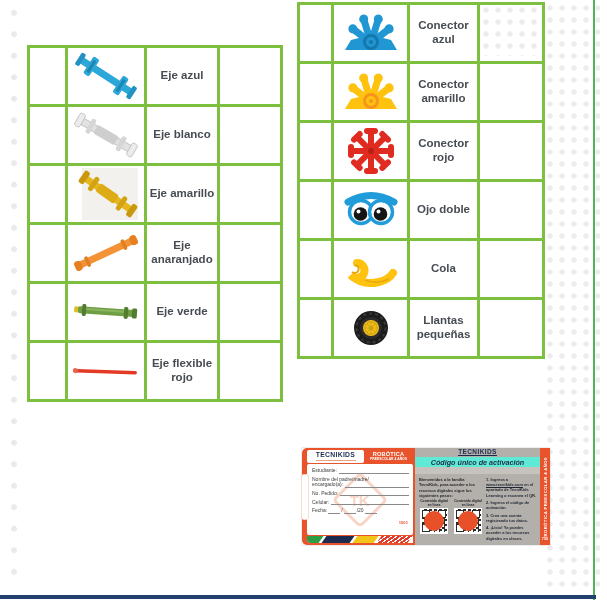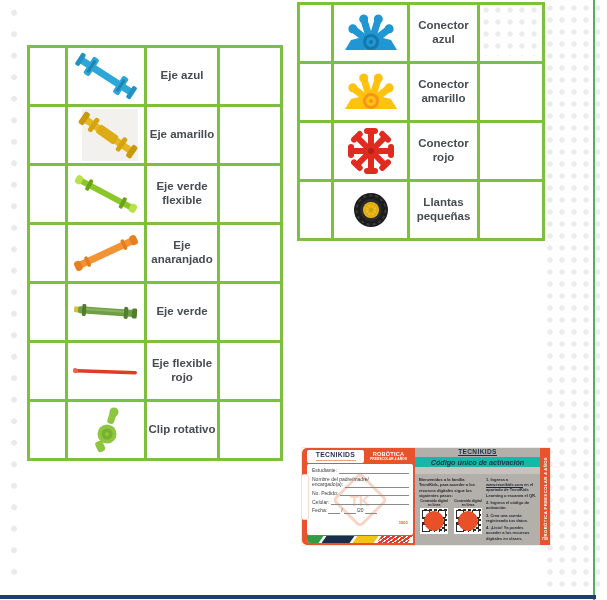--- a/index.html
+++ b/index.html
@@ -64,21 +64,21 @@
   .cl-stripes i{display:block;transform:skewX(-35deg);margin-right:3px;}
   .s-green{width:22px;background:#2e9e44;margin-left:-4px;}
   .s-navy{width:34px;background:#1d2b4f;}
   .s-yellow{width:26px;background:#f3c316;}
   .s-red{width:38px;background:repeating-linear-gradient(125deg,#e03a28 0 3px,#ffffff 3px 4.5px);margin-right:-6px;}
   .cl-slot{position:absolute;left:-1px;top:26px;width:8px;height:46px;background:#fff;border-radius:4px;box-shadow:0 0 0 .5px #f0b9a3 inset;}
   
   .card-right{width:125px;background:#b3b0ab;display:flex;flex-direction:column;box-sizing:border-box;}
   .cr-band1{height:11px;display:flex;align-items:center;justify-content:center;}
   .cr-band1 span{font-size:6.5px;font-weight:800;color:#1d2b4f;letter-spacing:.4px;border-bottom:.8px solid #1d2b4f;line-height:1;}
-  .cr-band2{height:12px;background:#14b8a6;display:flex;align-items:center;justify-content:center;}
+  .cr-band2{height:12px;background:#5eead4;display:flex;align-items:center;justify-content:center;}
   .cr-band2 span{font-size:7.2px;font-weight:800;font-style:italic;color:#23324f;}
   .cr-band3{height:8px;background:#c6c3be;}
   .cr-body{flex:1;display:flex;padding:3px 3px 2px 4px;gap:3px;}
   .cr-colL{width:64px;display:flex;flex-direction:column;}
   .intro{font-size:4px;line-height:1.3;color:#26262a;margin:0 0 2px 0;font-weight:600;}
   .qr-row{display:flex;gap:4px;}
   .qr-item{width:30px;display:flex;flex-direction:column;align-items:center;}
   .qr-cap{font-size:3.4px;line-height:1.15;color:#26262a;text-align:center;height:8px;font-weight:600;}
   .qr-box{width:28px;height:26px;background:#fff;position:relative;padding:1.5px;box-sizing:border-box;}
   .qr-pat{width:100%;height:100%;background-image:repeating-conic-gradient(#2a2a2a 0% 25%,#ffffff 0% 50%);background-size:5px 5px;}
@@ -125,54 +125,55 @@
       </g>
     </svg>
   </td>
   <td class="lbl">Eje azul</td>
   <td></td>
 </tr>
 <tr>
   <td></td>
   <td>
     <svg class="part" width="72" height="52" viewBox="0 0 72 52">
+      <g transform="rotate(30 36 26)">
+        <rect x="5" y="22.5" width="62" height="7" rx="3" fill="#e2e2e2" stroke="#bdbdbd" stroke-width=".8"></rect>
+        <rect x="3" y="19" width="6" height="14" rx="2" fill="#ececec" stroke="#bdbdbd" stroke-width=".8"></rect>
+        <rect x="63" y="19" width="6" height="14" rx="2" fill="#ececec" stroke="#bdbdbd" stroke-width=".8"></rect>
+        <rect x="16" y="18" width="5" height="16" rx="2" fill="#d6d6d6"></rect>
+        <rect x="51" y="18" width="5" height="16" rx="2" fill="#d6d6d6"></rect>
+        <rect x="24" y="21" width="24" height="10" rx="2" fill="#cecece"></rect>
+      </g>
+    </svg>
+  </td>
+  <td class="lbl">Eje blanco</td>
+  <td></td>
+</tr>
+<tr>
+  <td></td>
+  <td>
+    <svg class="part" width="72" height="52" viewBox="0 0 72 52">
       <rect x="12" y="0" width="56" height="52" fill="#f2f1ee"></rect>
       <g transform="rotate(35 38 26)">
         <rect x="8" y="22.5" width="60" height="7" rx="3" fill="#e7b71f"></rect>
         <rect x="6" y="19" width="6" height="14" rx="2" fill="#c8990f"></rect>
         <rect x="64" y="19" width="6" height="14" rx="2" fill="#c8990f"></rect>
         <rect x="18" y="18" width="5" height="16" rx="2" fill="#d3a312"></rect>
         <rect x="52" y="18" width="5" height="16" rx="2" fill="#d3a312"></rect>
         <rect x="26" y="21" width="22" height="10" rx="2" fill="#dcab16"></rect>
       </g>
     </svg>
   </td>
   <td class="lbl">Eje amarillo</td>
   <td></td>
 </tr>
 <tr>
   <td></td>
   <td>
     <svg class="part" width="72" height="52" viewBox="0 0 72 52">
-      <g transform="rotate(28 36 26)">
-        <rect x="4" y="23" width="64" height="6" rx="3" fill="#8bc727"></rect>
-        <rect x="2" y="21.5" width="7" height="9" rx="3" fill="#b9e14c"></rect>
-        <rect x="63" y="21.5" width="7" height="9" rx="3" fill="#b9e14c"></rect>
-        <rect x="15" y="20" width="4" height="12" rx="1.5" fill="#6aa31a"></rect>
-        <rect x="53" y="20" width="4" height="12" rx="1.5" fill="#6aa31a"></rect>
-      </g>
-    </svg>
-  </td>
-  <td class="lbl">Eje verde flexible</td>
-  <td></td>
-</tr>
-<tr>
-  <td></td>
-  <td>
-    <svg class="part" width="72" height="52" viewBox="0 0 72 52">
       <g transform="rotate(-25 36 26)">
         <rect x="4" y="22.5" width="64" height="7" rx="3.5" fill="#f49336"></rect>
         <rect x="2" y="21" width="7" height="10" rx="3" fill="#e57f1f"></rect>
         <rect x="63" y="21" width="7" height="10" rx="3" fill="#e57f1f"></rect>
         <rect x="14" y="20.5" width="3.5" height="11" rx="1.5" fill="#e07f22"></rect>
         <rect x="54" y="20.5" width="3.5" height="11" rx="1.5" fill="#e07f22"></rect>
       </g>
     </svg>
   </td>
   <td class="lbl">Eje anaranjado</td>
@@ -199,37 +200,20 @@
   <td></td>
   <td>
     <svg class="part" width="72" height="52" viewBox="0 0 72 52">
       <g transform="rotate(2 36 26)">
         <rect x="5" y="25" width="62" height="3.5" rx="1.75" fill="#e23a24"></rect>
         <rect x="3" y="24.2" width="5" height="5" rx="2" fill="#e86450"></rect>
       </g>
     </svg>
   </td>
   <td class="lbl">Eje flexible rojo</td>
-  <td></td>
-</tr>
-<tr>
-  <td></td>
-  <td>
-    <svg class="part" width="72" height="52" viewBox="0 0 72 52">
-      <g fill="#8dc63f">
-        <rect x="38.5" y="6" width="7" height="14" rx="3" transform="rotate(18 42 13)"></rect>
-        <circle cx="44" cy="8" r="4.5"></circle>
-        <circle cx="37" cy="30" r="9.5"></circle>
-        <rect x="26" y="37" width="8" height="11" rx="3" transform="rotate(-24 30 42)"></rect>
-      </g>
-      <circle cx="37" cy="30" r="5.5" fill="#79b12e"></circle>
-      <circle cx="37" cy="30" r="2" fill="#8dc63f"></circle>
-    </svg>
-  </td>
-  <td class="lbl">Clip rotativo</td>
   <td></td>
 </tr>
 </tbody>
 </table>
 
 <table class="parts" id="tableR">
 <colgroup>
       <col style="width:34px">
       <col style="width:76px">
       <col style="width:70px">
@@ -332,20 +316,48 @@
         <g transform="rotate(315 36 26)">
                 <rect x="33" y="5" width="6" height="17" rx="2"></rect>
                 <rect x="29" y="3" width="14" height="6" rx="3"></rect>
               </g>
         <circle cx="36" cy="26" r="7"></circle>
       </g>
       <circle cx="36" cy="26" r="3" fill="#b81f16"></circle>
     </svg>
   </td>
   <td class="lbl">Conector rojo</td>
+  <td></td>
+</tr>
+<tr>
+  <td></td>
+  <td>
+    <svg class="part" width="72" height="52" viewBox="0 0 72 52">
+      <path d="M13 18 Q36 5 59 18" stroke="#1f9cd9" stroke-width="7" fill="none" stroke-linecap="round"></path>
+      <circle cx="26" cy="28" r="11.5" fill="#ffffff" stroke="#1f9cd9" stroke-width="3.5"></circle>
+      <circle cx="46" cy="28" r="11.5" fill="#ffffff" stroke="#1f9cd9" stroke-width="3.5"></circle>
+      <circle cx="25.5" cy="30" r="6.8" fill="#151515"></circle>
+      <circle cx="45.5" cy="30" r="6.8" fill="#151515"></circle>
+      <circle cx="23.5" cy="27.5" r="2" fill="#ffffff"></circle>
+      <circle cx="43.5" cy="27.5" r="2" fill="#ffffff"></circle>
+    </svg>
+  </td>
+  <td class="lbl">Ojo doble</td>
+  <td></td>
+</tr>
+<tr>
+  <td></td>
+  <td>
+    <svg class="part" width="72" height="52" viewBox="0 0 72 52">
+      <path d="M22 20 a7.5 7.5 0 1 1 -6 12 q11 11 28 7 q10 -2.5 14 -9" fill="none" stroke="#ffc20e" stroke-width="8" stroke-linecap="round"></path>
+      <path d="M20 22 a4 4 0 1 1 -3 7" fill="none" stroke="#e8a70c" stroke-width="2"></path>
+      <path d="M30 37 q12 5 24 -1" fill="none" stroke="#e8a70c" stroke-width="1.6"></path>
+    </svg>
+  </td>
+  <td class="lbl">Cola</td>
   <td></td>
 </tr>
 <tr>
   <td></td>
   <td>
     <svg class="part" width="72" height="52" viewBox="0 0 72 52">
       <circle cx="36" cy="26" r="17" fill="#1c1c1c"></circle>
       <circle cx="36" cy="26" r="14.5" fill="none" stroke="#3a3a3a" stroke-width="2" stroke-dasharray="3 3"></circle>
       <circle cx="36" cy="26" r="11" fill="#2b2b2b"></circle>
       <circle cx="36" cy="26" r="8" fill="#f2c21c"></circle>

